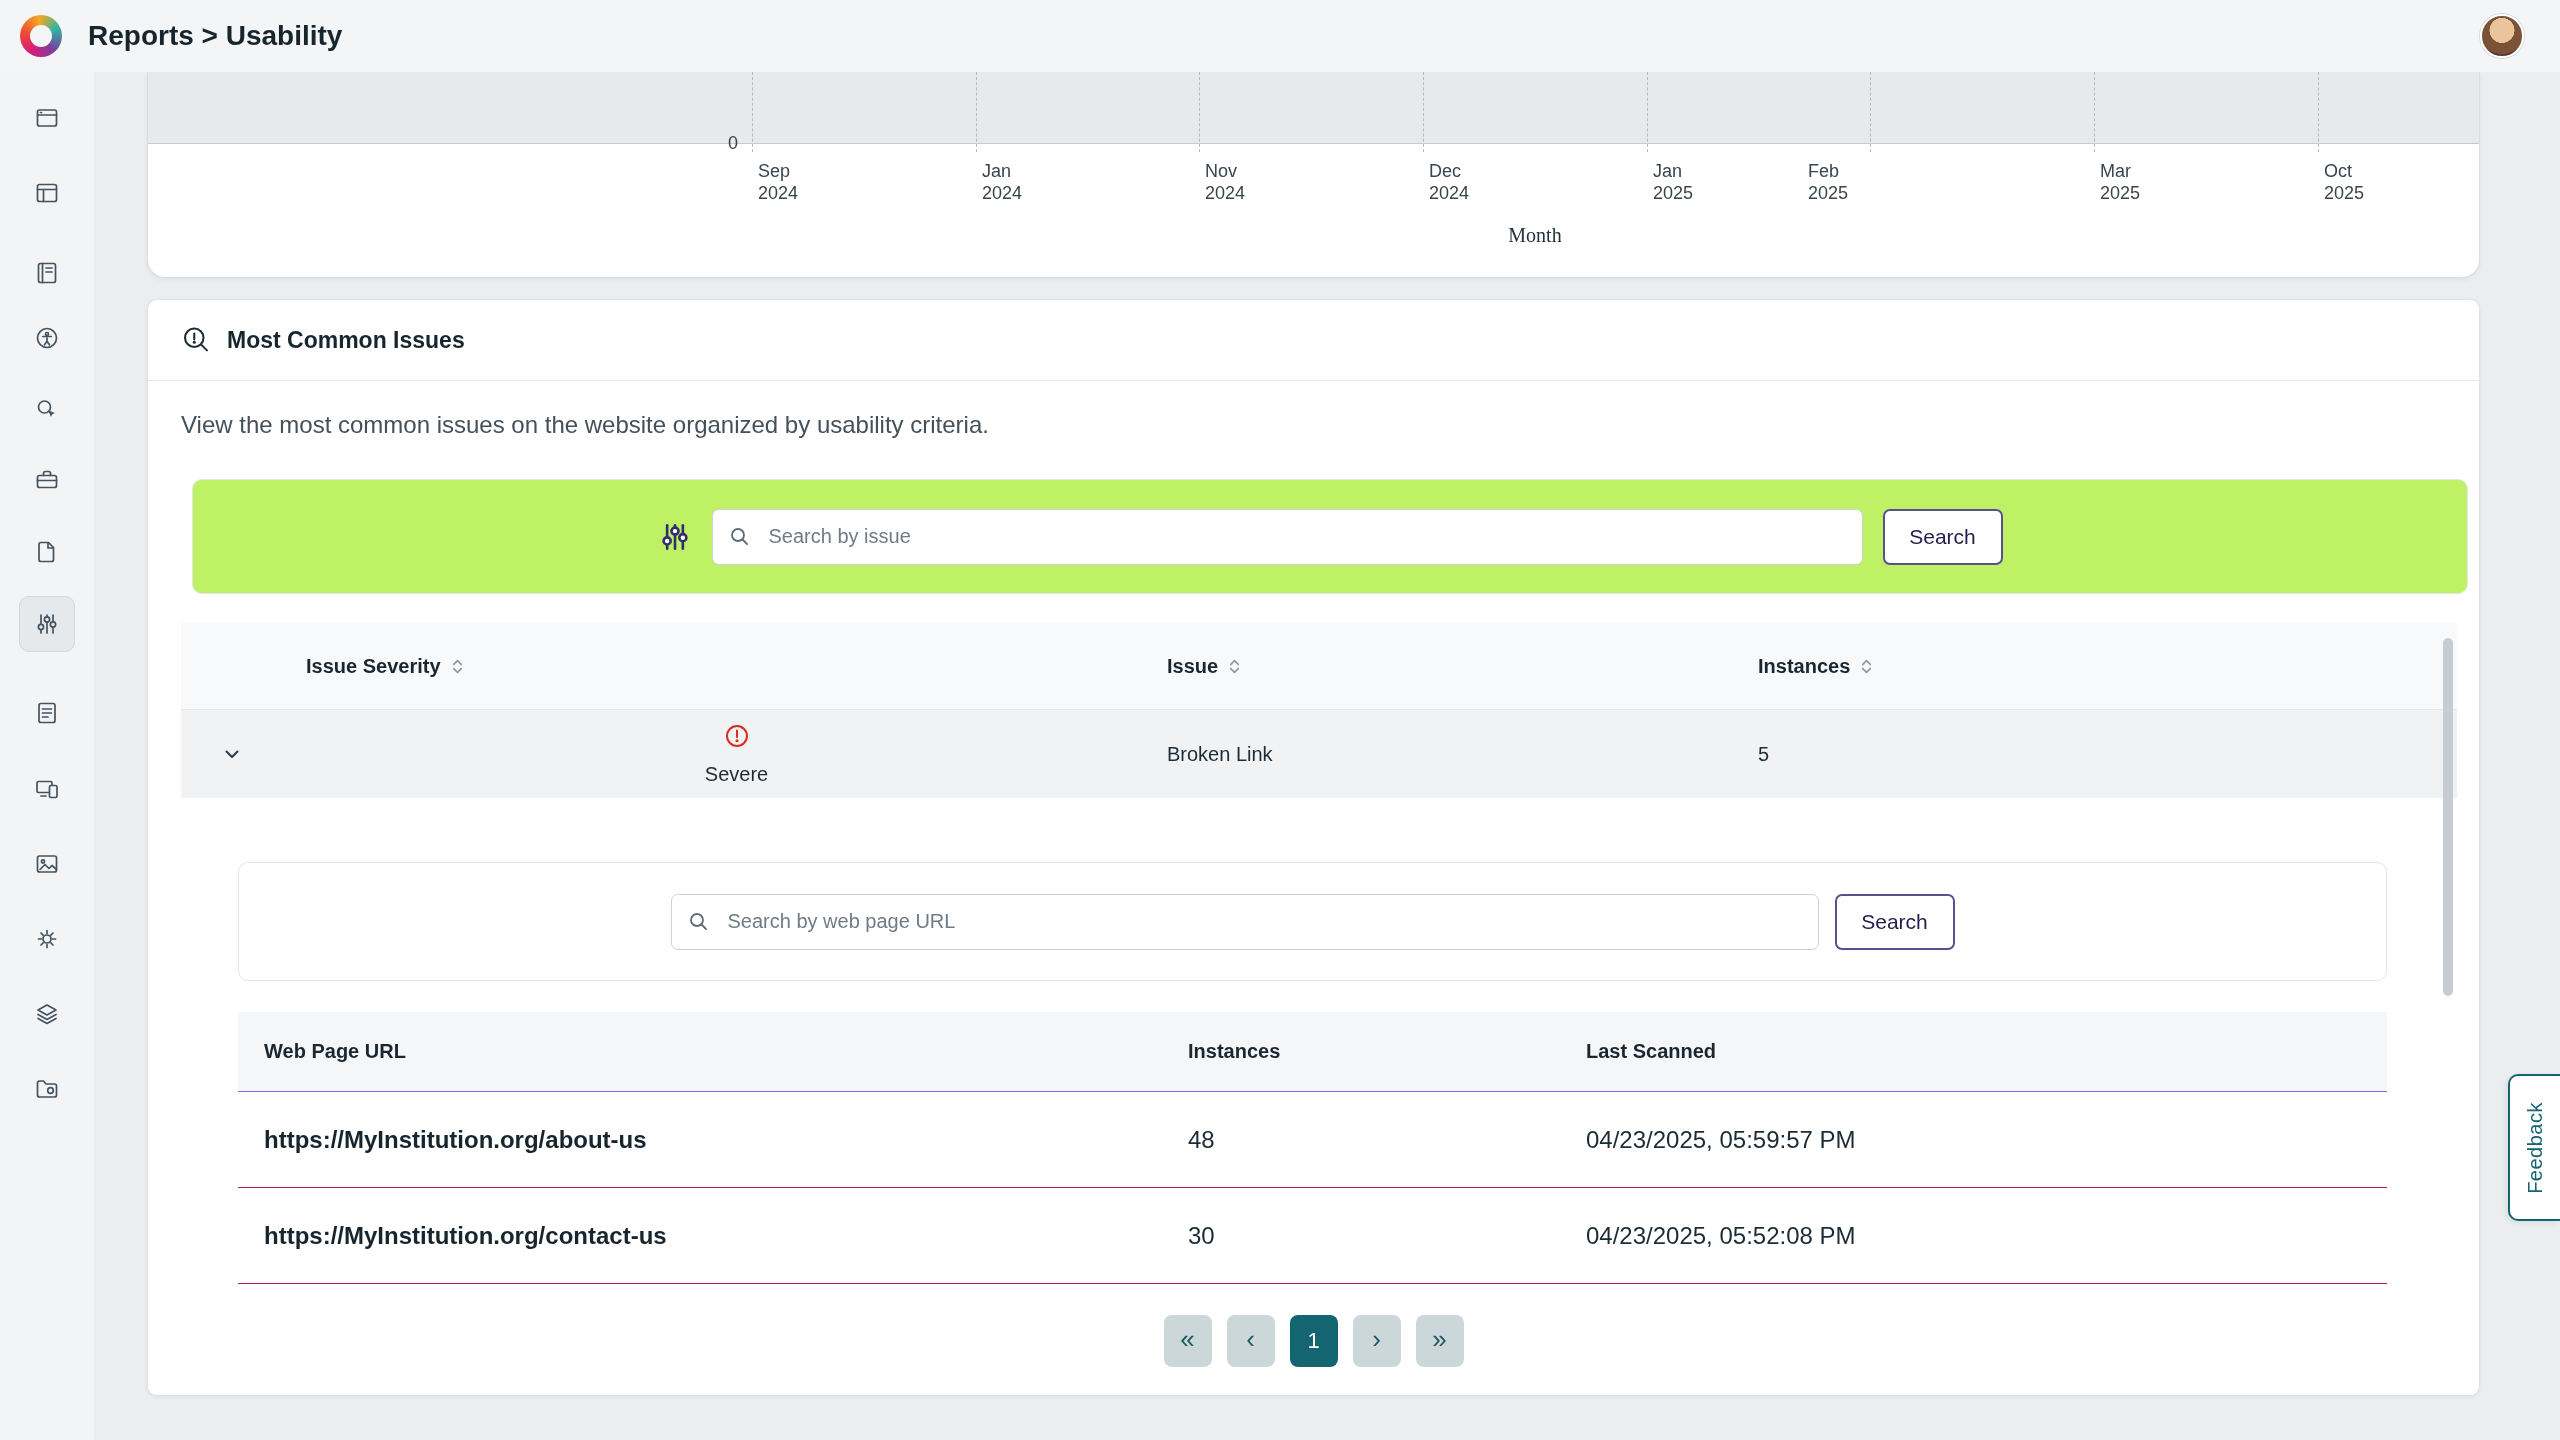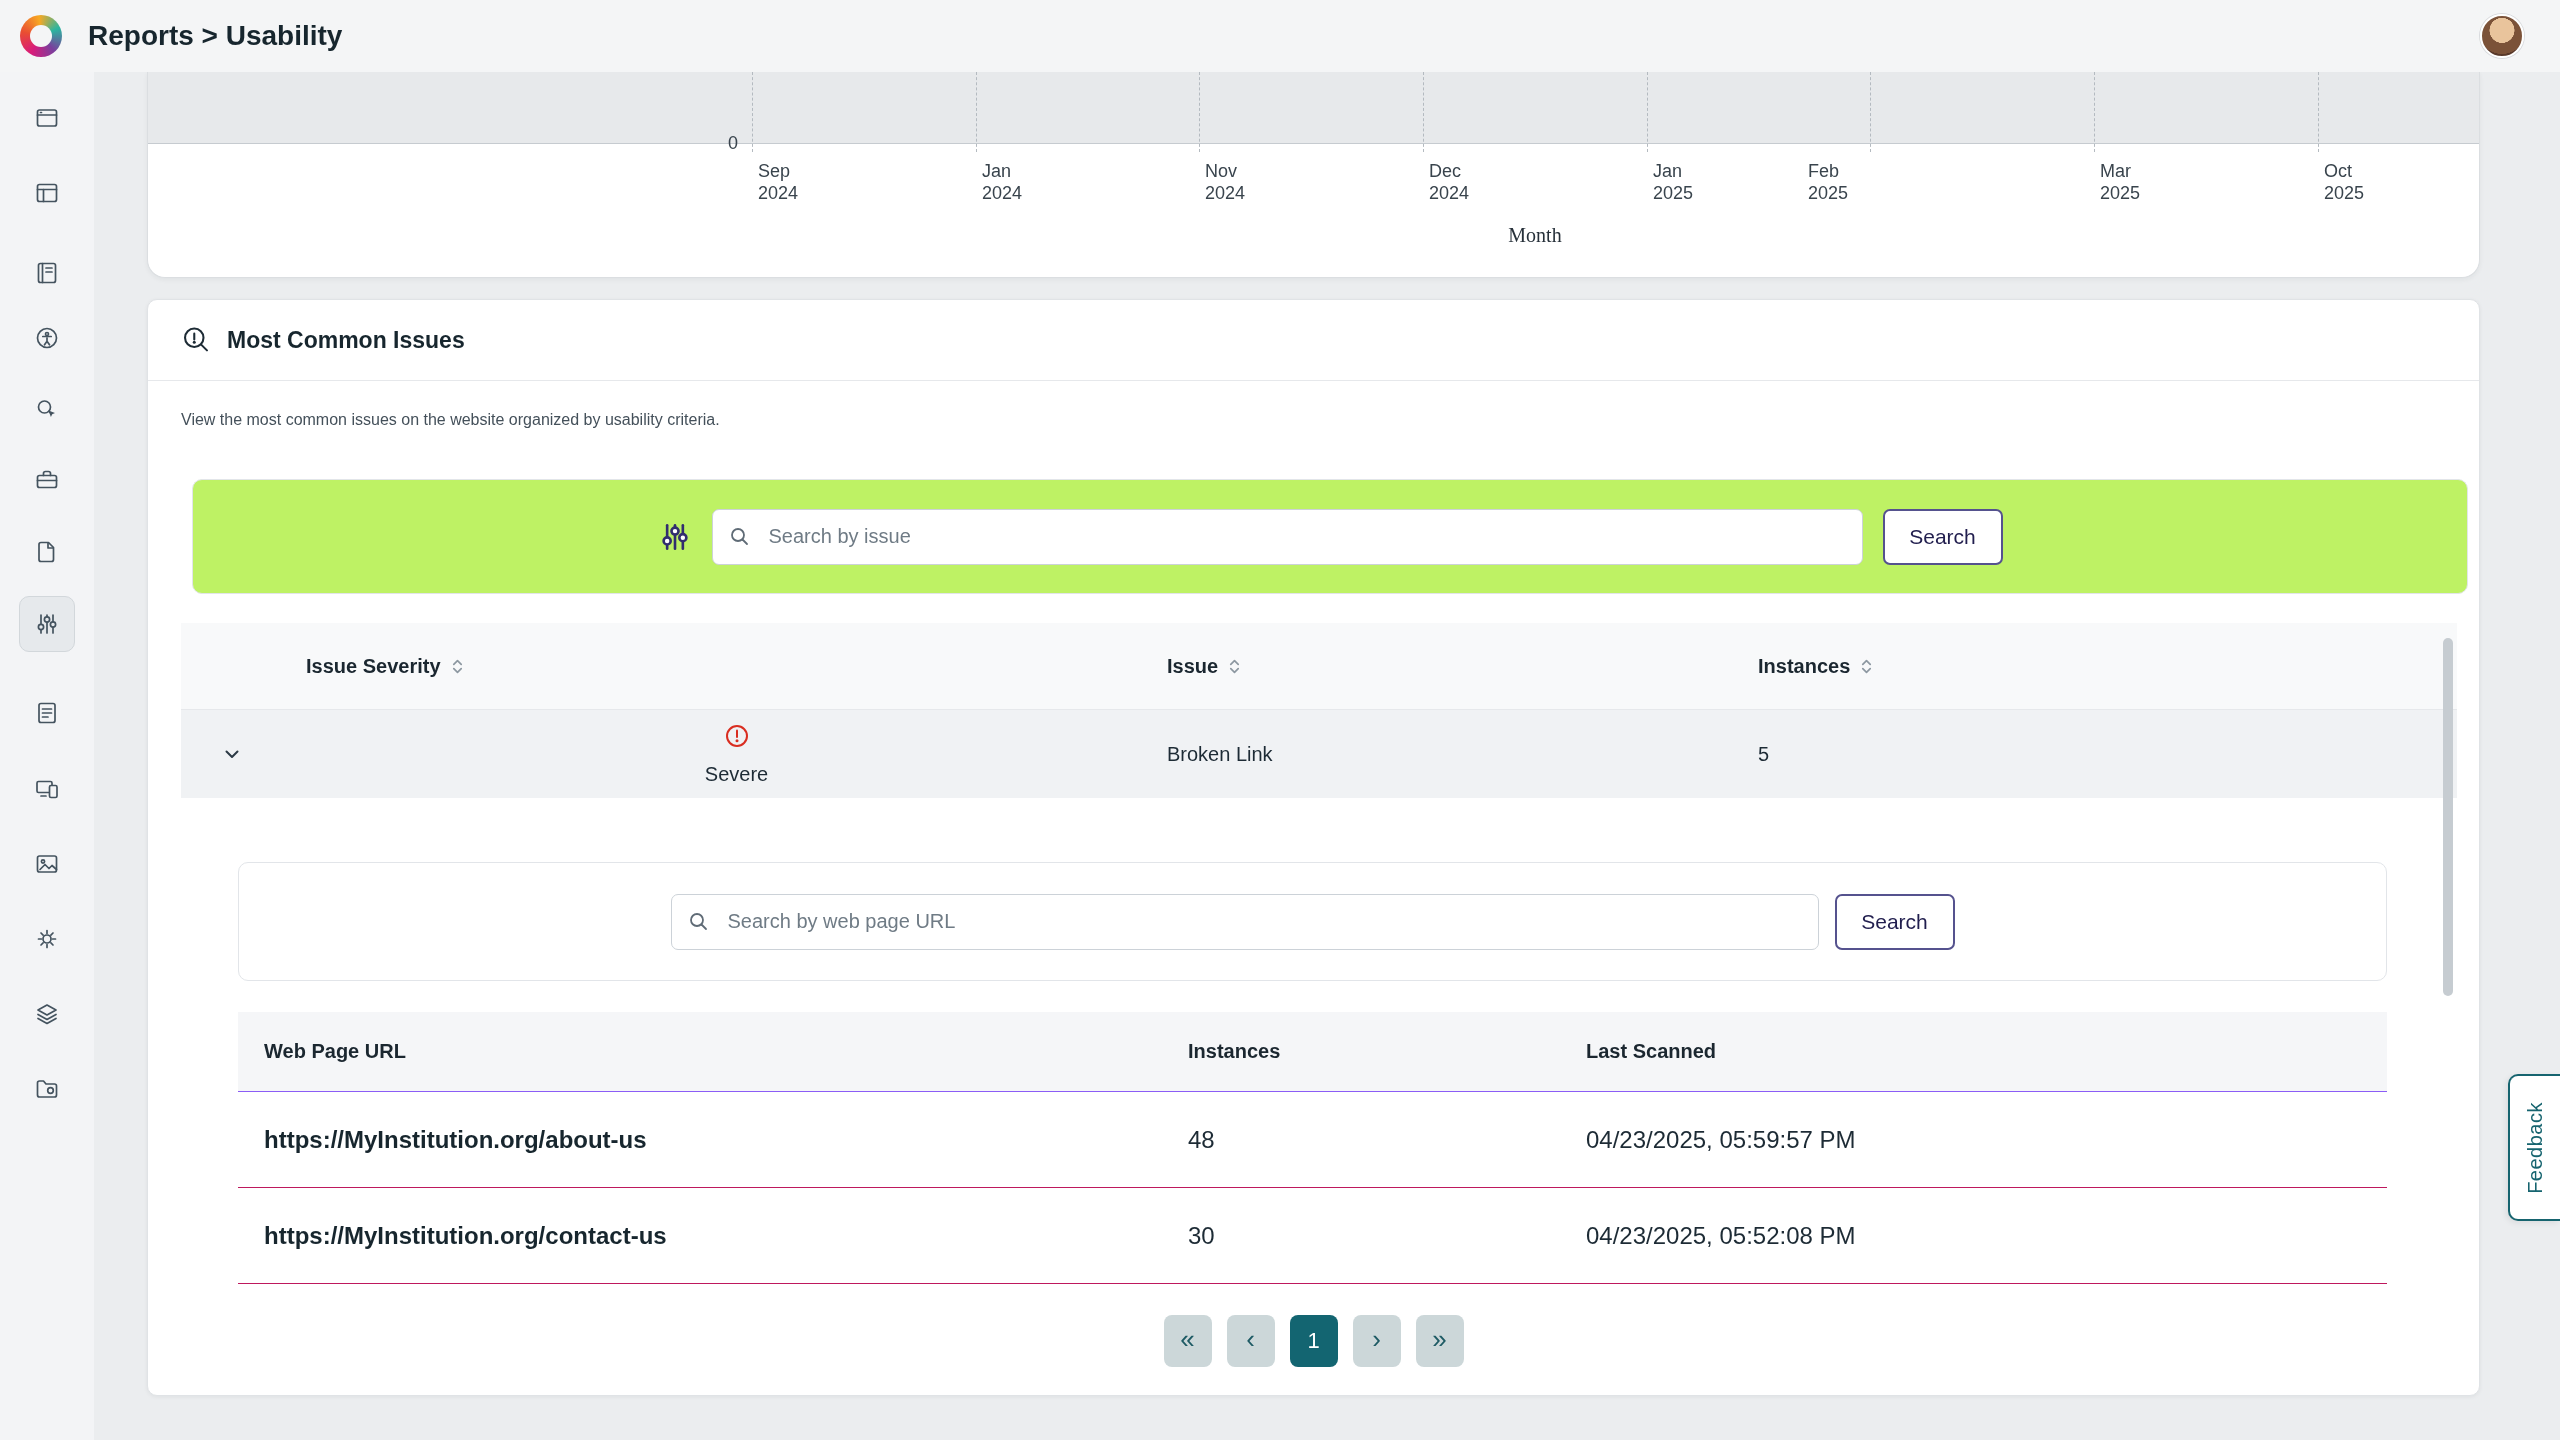--- a/index.html
+++ b/index.html
@@ -40,21 +40,21 @@
   .ytick { position:absolute; top:61px; left:534px; width:56px; text-align:right; font-size:18px; color:#39444d; }
   .tick { position:absolute; top:88px; font-size:18px; line-height:22px; color:#39444d; }
   .tick span { display:block; }
   .xlabel { position:absolute; top:152px; left:1287px; width:200px; text-align:center; font-size:20px; color:#27313a;font-family:Liberation Serif, serif; }
 
   
   .issues-card { position:absolute; left:53px; top:227px; width:2333px; height:1097px; background:#fff;
                  border:1px solid #e0e3e6; border-radius:10px; box-shadow:0 1px 4px rgba(20,30,40,.06); }
   .card-header { height:81px; display:flex; align-items:center; gap:16px; padding:0 33px; border-bottom:1px solid #e6e8eb; }
   .card-title { font-size:23px; font-weight:700; color:#17262e; }
-  .card-desc { padding:30px 33px 0 33px; font-size:16px; color:#44505a; }
+  .card-desc { padding:30px 33px 0 33px; font-size:24px; color:#44505a; }
 
   .search-panel { position:absolute; left:44px; top:179px; width:2276px; height:115px; border:1px solid #e2e5e9;
                   border-radius:10px; display:flex; align-items:center; justify-content:center; gap:20px; background:#bef264; }
   .filter-icon { cursor:pointer; display:flex; }
   .search-box { position:relative; height:56px; }
   .search-box input { width:100%; height:100%; border:1px solid #ccd2d8; border-radius:7px; background:#fff;
                       padding:0 20px 0 56px; font-size:20px; color:#1d2b35; font-family:inherit; outline:none; }
   .search-box input::placeholder { color:#6f7b85; }
   .search-box .mag { position:absolute; left:16px; top:16px; pointer-events:none; }
   .w-outer { width:1151px; }

